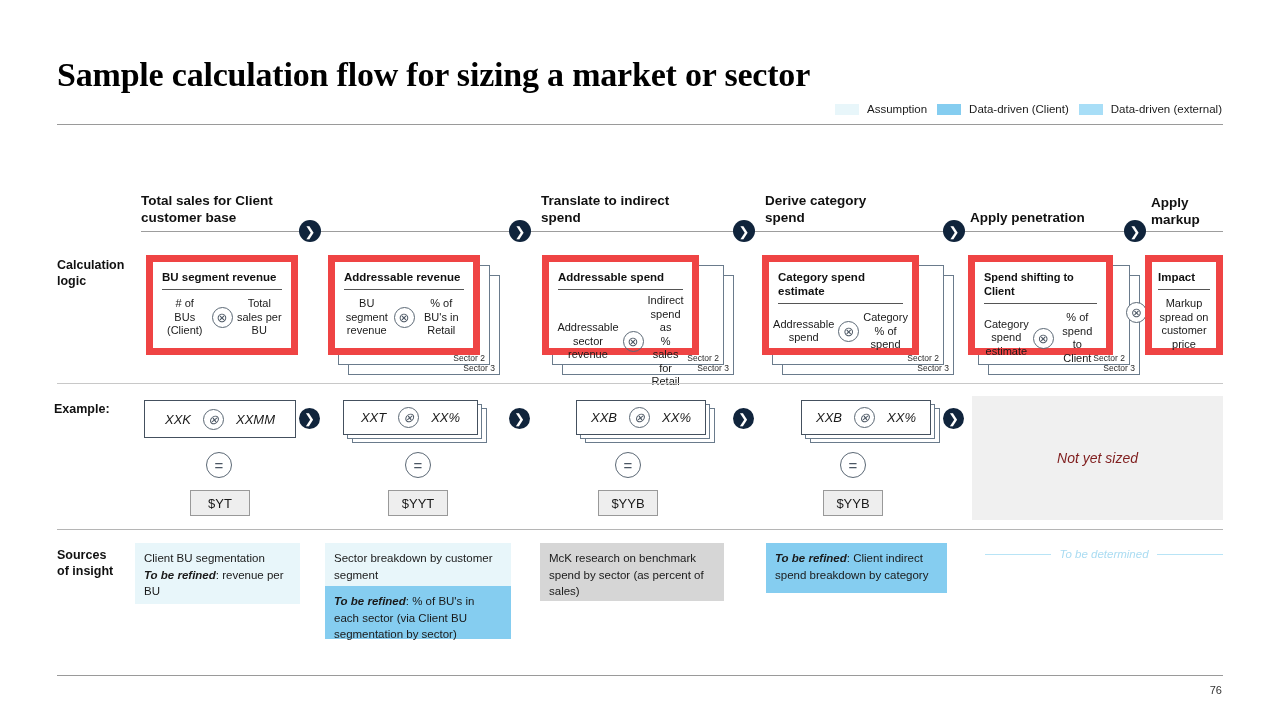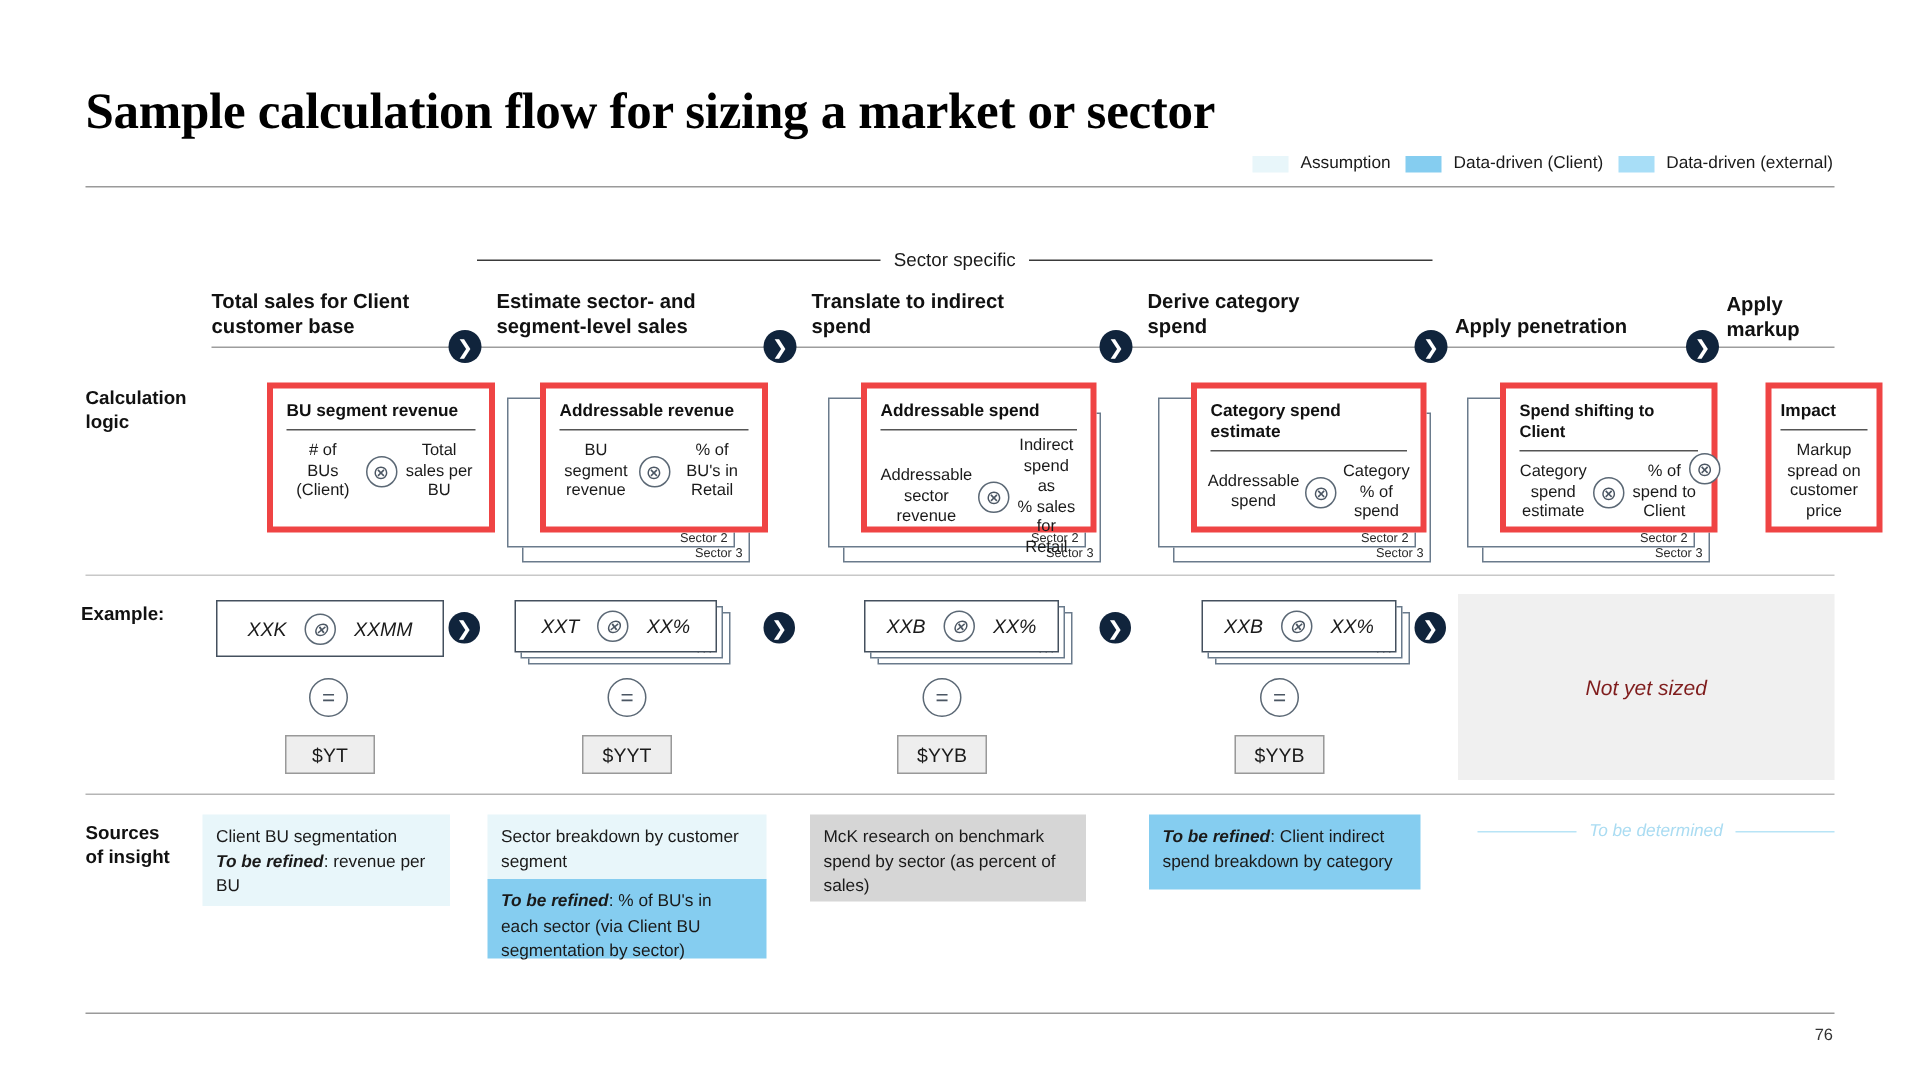--- a/index.html
+++ b/index.html
@@ -55,23 +55,22 @@
   .row-label { position: absolute; font-size: 12.5px; font-weight: 700; line-height: 16px; color: #111; }
 
   
   .calc-wrap { position: absolute; }
   .ghost {
     position: absolute; background: #ffffff; border: 1px solid #6a7b8c;
     font-size: 8.5px; color: #2a2a2a; text-align: right;
   }
   .ghost span { position: absolute; right: 4px; bottom: 1px; }
   .card {
-    position: absolute; left: 0; top: 0; background: #ffffff; border: 4px solid #ef4444;
+    position: absolute; left: 0; top: 0; background: #ffffff; border: 7px solid #ef4444;
     padding: 8px 9px 6px 9px;
-    margin-left: 32px;
   }
   .card-title { font-size: 11.5px; font-weight: 700; color: #111; line-height: 14px; }
   .card-hr { height: 1px; background: #555; margin: 5px 0 0 0; }
   .card-body { display: flex; align-items: center; justify-content: center; gap: 4px; padding-top: 7px; }
   .operand { font-size: 11px; line-height: 13.5px; color: #1a1a1a; text-align: center; flex: 1 1 0; }
   .opcirc {
     flex: 0 0 auto; width: 21px; height: 21px; border-radius: 50%;
     border: 1px solid #5b6875; display: flex; align-items: center; justify-content: center;
     color: #4b5663; font-size: 13px; line-height: 1;
   }
@@ -124,35 +123,26 @@
       <span class="legend-label">Data-driven (Client)</span>
     </div>
     <div class="legend-item">
       <span class="legend-sw" style="background:#a8def7"></span>
       <span class="legend-label">Data-driven (external)</span>
     </div>
   </div>
 
   <div class="rule-top"></div>
 
-  <div class="sector-specific">
-    <span class="ln"></span>
-    <span class="txt">Sector specific</span>
-    <span class="ln"></span>
-  </div>
 
   <div class="phase-line"></div>
 
   <div class="phase-hd" style="left:141px; top:192px; width:180px;">
     <div>Total sales for Client</div>
     <div>customer base</div>
-  </div>
-  <div class="phase-hd" style="left:331px; top:192px; width:190px;">
-    <div>Estimate sector- and</div>
-    <div>segment-level sales</div>
   </div>
   <div class="phase-hd" style="left:541px; top:192px; width:195px;">
     <div>Translate to indirect</div>
     <div>spend</div>
   </div>
   <div class="phase-hd" style="left:765px; top:192px; width:180px;">
     <div>Derive category</div>
     <div>spend</div>
   </div>
   <div class="phase-hd" style="left:970px; top:209px; width:150px;">

